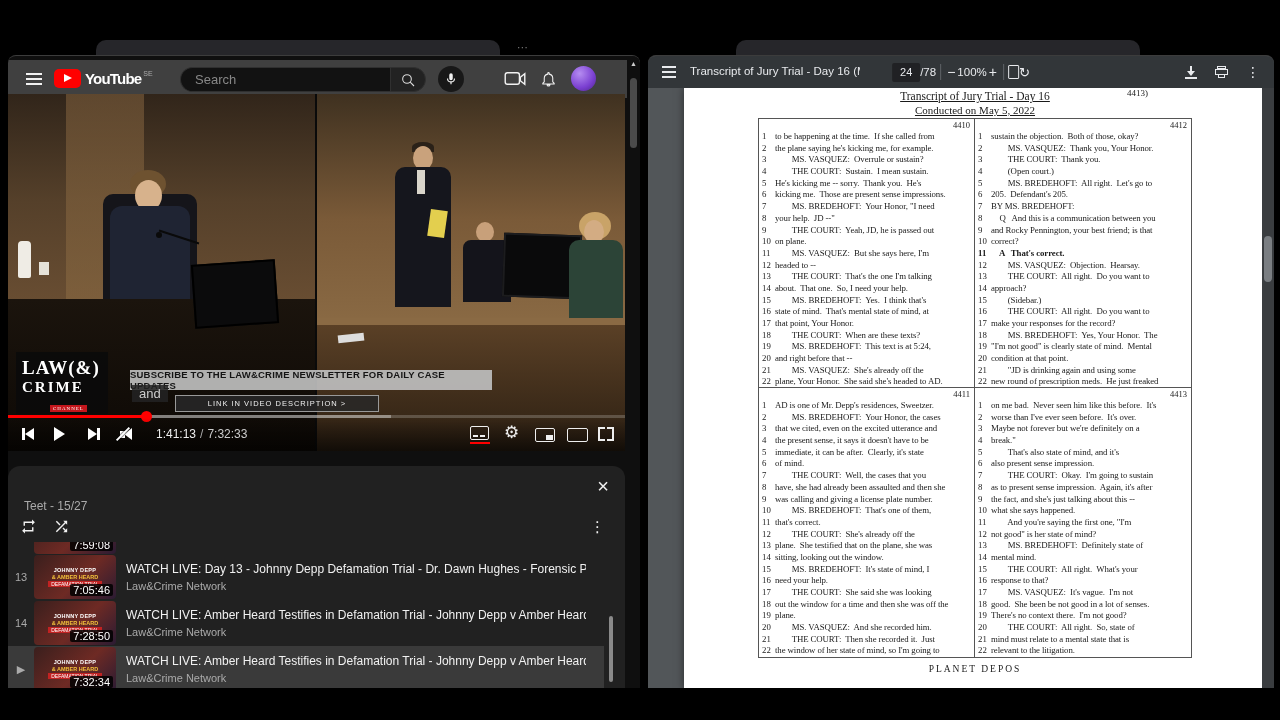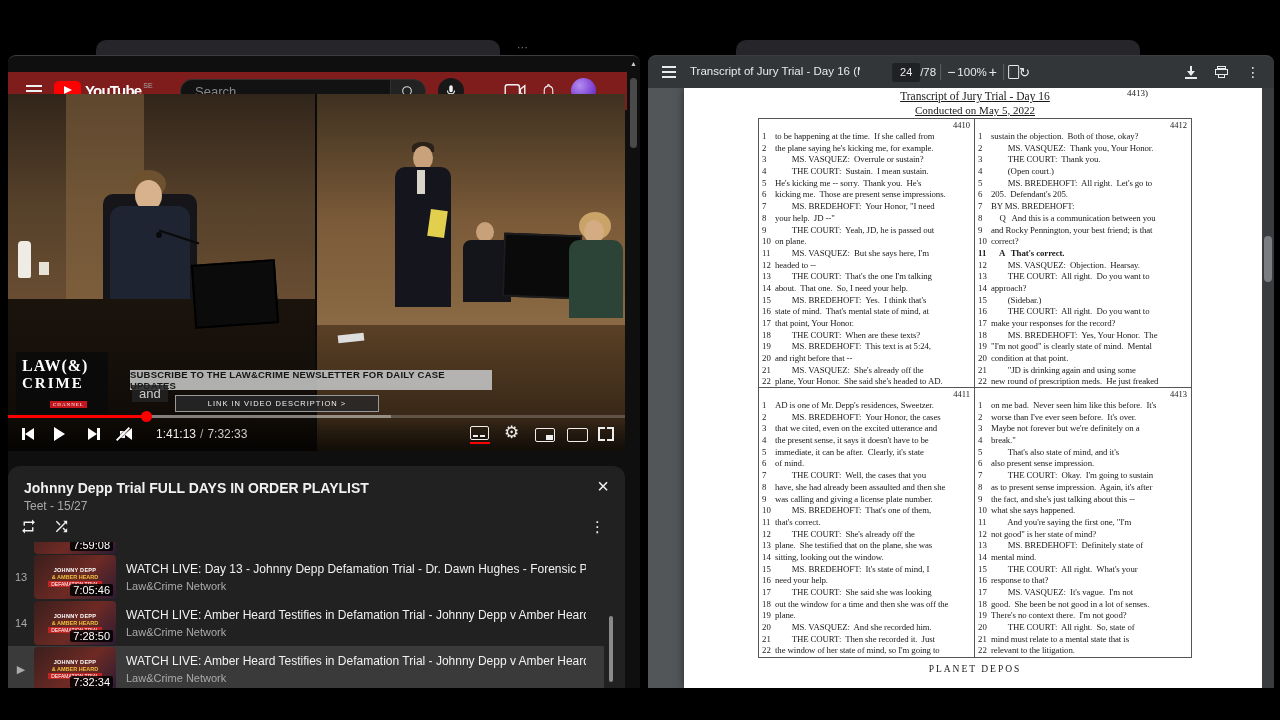--- a/index.html
+++ b/index.html
@@ -9,21 +9,21 @@
   .tab-hint{position:absolute;top:40px;height:16px;background:#26262a;border-radius:10px 10px 0 0;}
   #tab-hint-left{left:96px;width:404px;}
   #tab-hint-right{left:736px;width:404px;}
   .tab-dots{position:absolute;right:-28px;top:1px;color:#777;font-size:11px;}
   .window{position:absolute;top:55px;height:632px;border-radius:8px 8px 0 0;overflow:hidden;
           border-top:1px solid #3c3c3c;}
   #yt-window{left:8px;width:632px;background:#0f0f0f;}
   #pdf-window{left:648px;width:626px;background:#525659;}
 
   
-  .yt-header{position:absolute;left:0;top:16px;width:632px;height:38px;background:#7f1d1d;}
+  .yt-header{position:absolute;left:0;top:4px;width:632px;height:38px;background:#404040;}
   .hamburger{position:absolute;width:16px;height:2px;background:#f1f1f1;}
   .hamburger::before,.hamburger::after{content:"";position:absolute;left:0;width:16px;height:2px;background:#f1f1f1;}
   .hamburger::before{top:-5px}.hamburger::after{top:5px}
   #yt-burger{left:18px;top:18px;}
   .yt-logo{position:absolute;left:46px;top:9px;display:flex;align-items:center;}
   .yt-logo-box{width:27px;height:19px;background:#f00;border-radius:5px;position:relative;}
   .yt-logo-box::after{content:"";position:absolute;left:10px;top:5px;border-top:4.5px solid transparent;
     border-bottom:4.5px solid transparent;border-left:8px solid #fff;}
   .yt-logo-text{color:#fff;font-weight:bold;font-size:15px;letter-spacing:-0.8px;margin-left:4px;}
   .yt-logo-region{color:#aaa;font-size:7px;margin-left:2px;margin-top:-10px;}
@@ -72,21 +72,21 @@
   .g-woman-hair{left:571px;top:118px;width:32px;height:28px;background:#c9a368;border-radius:50%;}
   .g-woman-head{left:576px;top:126px;width:20px;height:24px;background:#d3ac83;}
   .g-woman-body{left:561px;top:146px;width:54px;height:92px;background:#2c4437;border-radius:10px 10px 0 0;}
   .g-rail{left:309px;top:224px;width:308px;height:7px;background:#8a6a44;}
   .g-bench{left:309px;top:231px;width:308px;height:126px;background:linear-gradient(#5a4026,#2c1f12);}
   .g-paper{left:330px;top:240px;width:26px;height:8px;background:#ddd;transform:rotate(-6deg);}
 
   
   .lc-logo{position:absolute;left:8px;top:258px;width:92px;height:62px;background:rgba(10,10,10,.88);
     padding:5px 6px;box-sizing:border-box;color:#fff;font-family:"Liberation Serif",serif;}
-  .lc-l1{font-size:16px;letter-spacing:1px;font-weight:bold;}
+  .lc-l1{font-size:19px;letter-spacing:1px;font-weight:bold;}
   .lc-l2{font-size:15px;letter-spacing:2px;font-weight:bold;}
   .lc-tag{font-size:5px;background:#c4161c;color:#fff;display:inline-block;padding:1px 3px;margin-left:28px;letter-spacing:1px;}
   .and-chip{position:absolute;left:124px;top:291px;background:rgba(35,35,35,.85);color:#ccc;font-size:13px;padding:1px 7px;}
   .sub-banner{position:absolute;left:122px;top:276px;width:362px;height:20px;background:rgba(190,190,190,.92);
     color:#141414;font-size:9.5px;font-weight:bold;display:flex;align-items:center;justify-content:center;letter-spacing:.2px;}
   .link-btn{position:absolute;left:167px;top:301px;width:202px;height:15px;background:rgba(40,40,40,.85);
     border:1px solid #999;color:#eee;font-size:7.5px;display:flex;align-items:center;justify-content:center;letter-spacing:1px;}
 
   
   .prog{position:absolute;left:0;bottom:33px;width:100%;height:3px;background:rgba(255,255,255,.2);}
@@ -318,21 +318,20 @@
             <span class="c1"></span>
             <span class="c2"></span>
             <span class="c3"></span>
             <span class="c4"></span>
           </div>
       </div>
     </div>
   </div>
 
   <div class="pl-panel">
-    <div class="pl-title">Johnny Depp Trial FULL DAYS IN ORDER PLAYLIST</div>
     <div class="pl-sub">Teet - 15/27</div>
     <div class="pl-close">×</div>
     <div class="pl-ctl-row">
       <svg width="17" height="17" viewBox="0 0 24 24">
           <path d="M7 7h10v3l4-4-4-4v3H5v6h2V7zm10 10H7v-3l-4 4 4 4v-3h12v-6h-2v4z" fill="#f1f1f1"></path>
         </svg>
       <svg width="17" height="17" viewBox="0 0 24 24">
           <path d="M10.59 9.17L5.41 4 4 5.41l5.17 5.17 1.42-1.41zM14.5 4l2.04 2.04L4 18.59 5.41 20 17.96 7.46 20 9.5V4h-5.5zm.33 9.41l-1.41 1.41 3.13 3.13L14.5 20H20v-5.5l-2.04 2.04-3.13-3.13z" fill="#f1f1f1"></path>
         </svg>
     </div>

